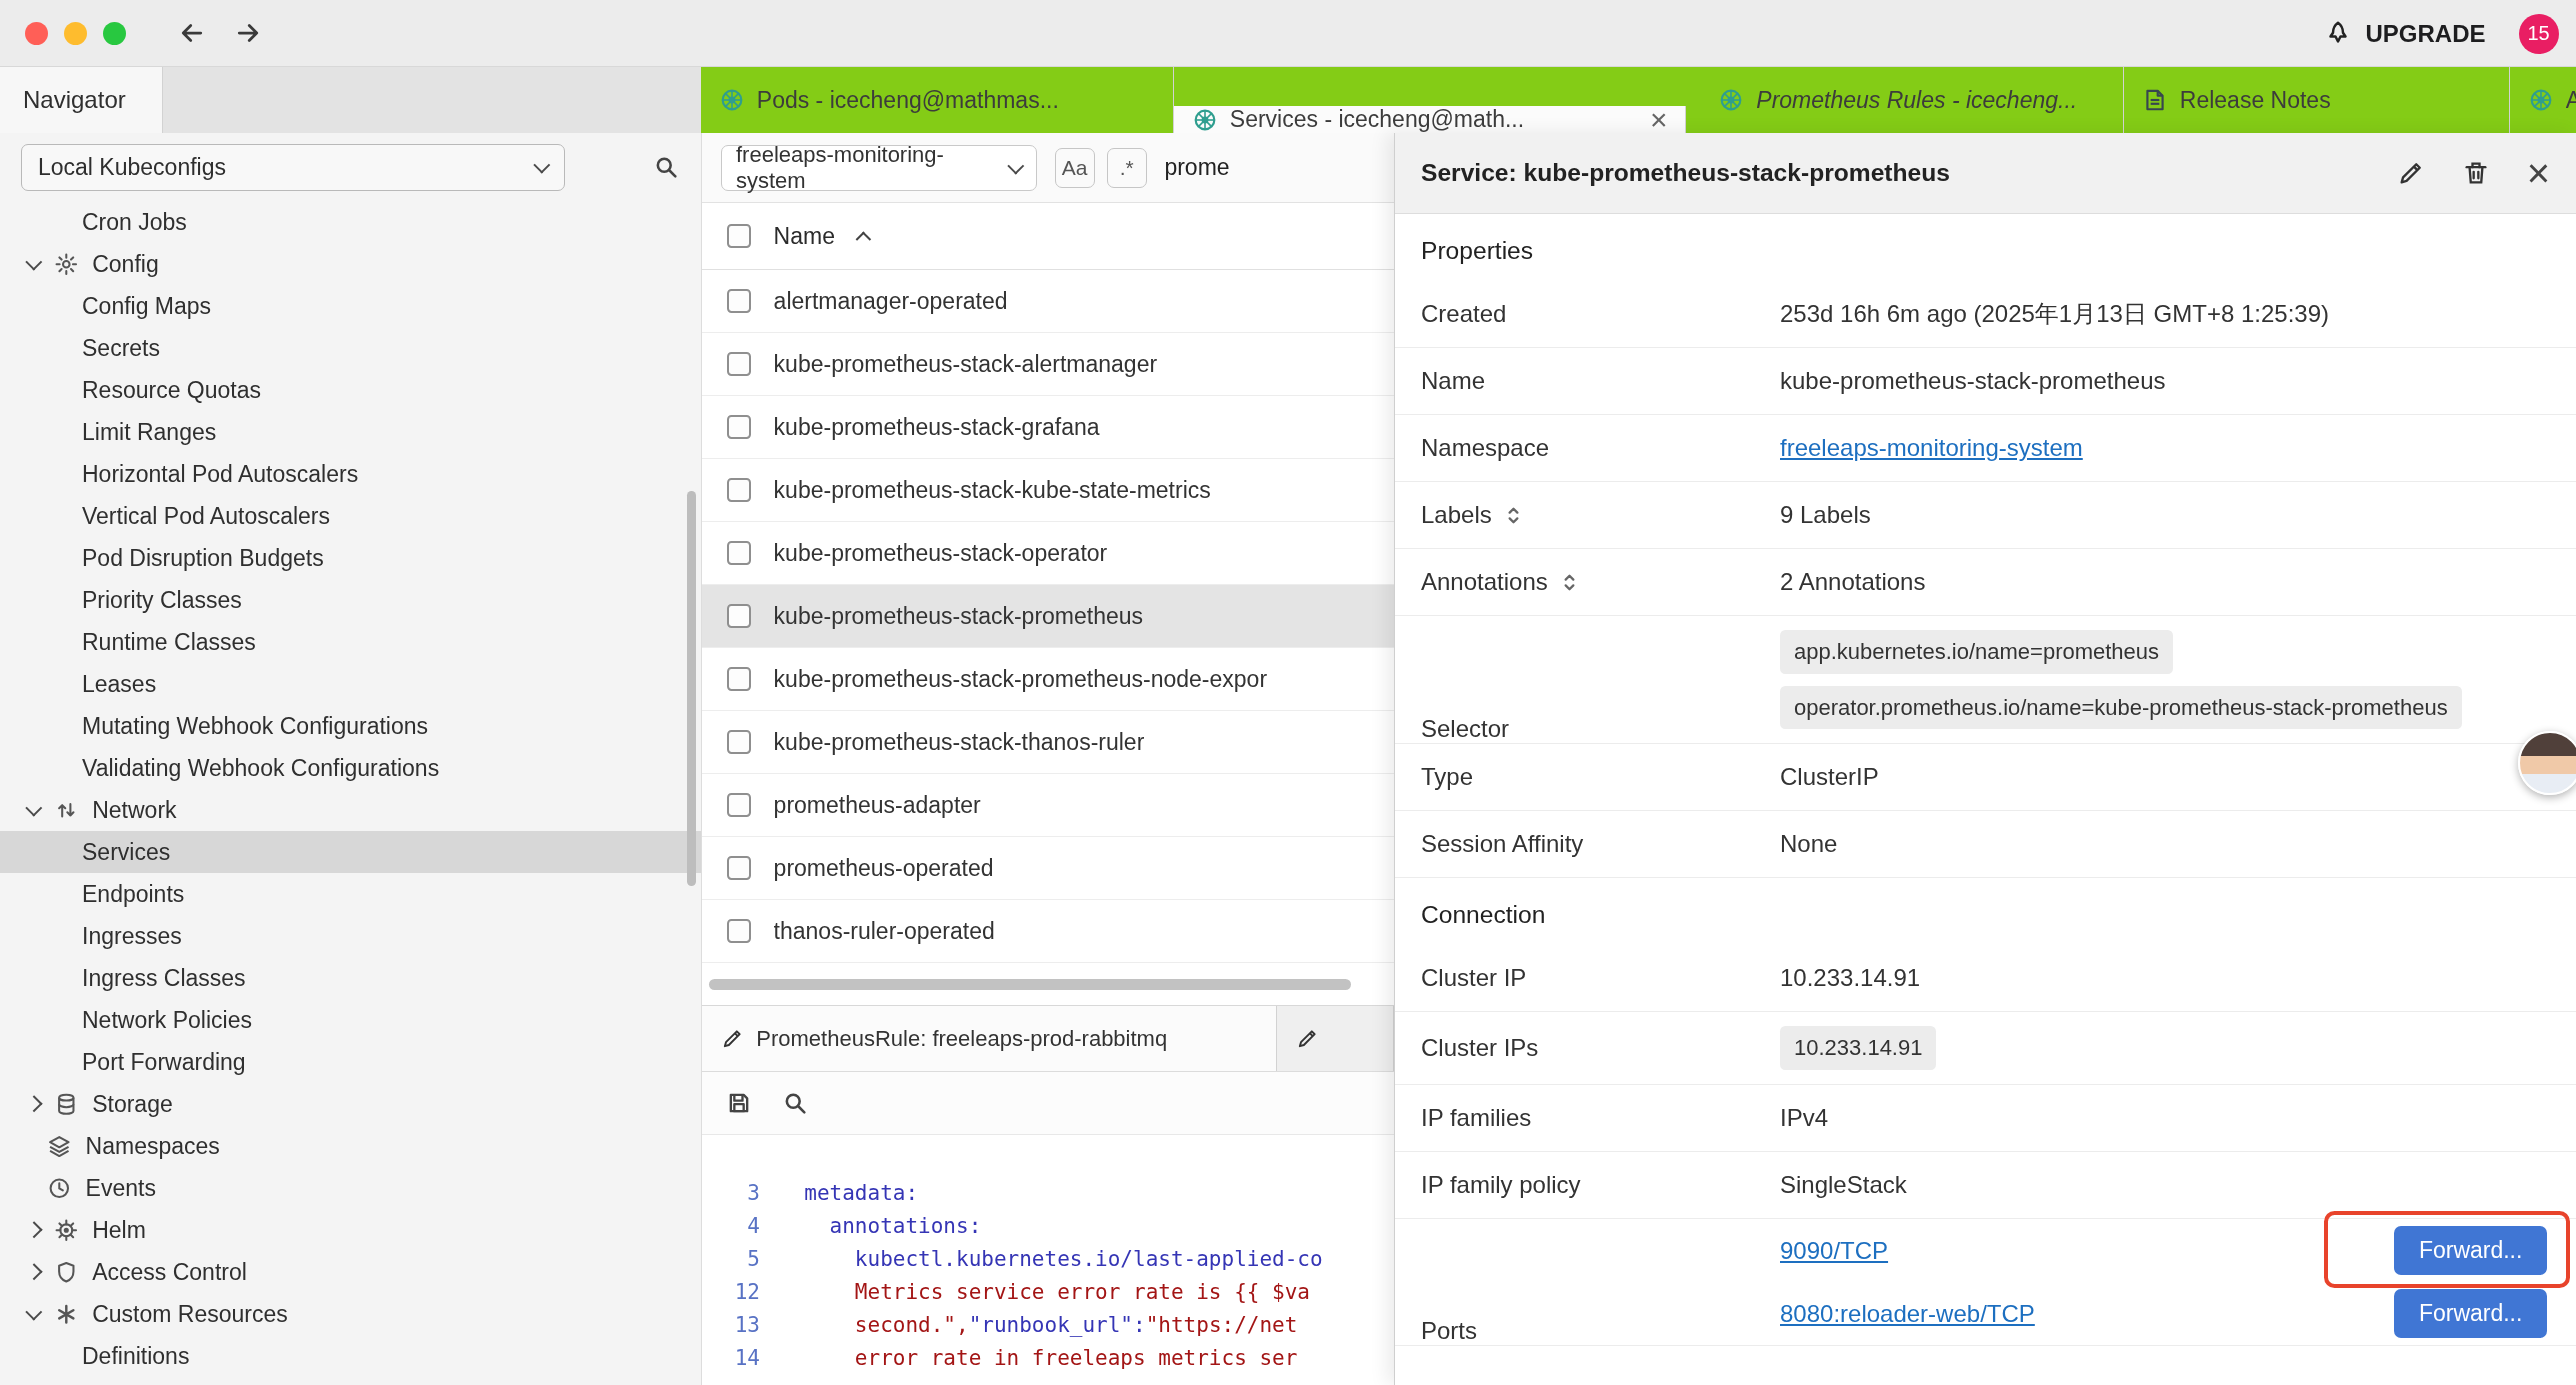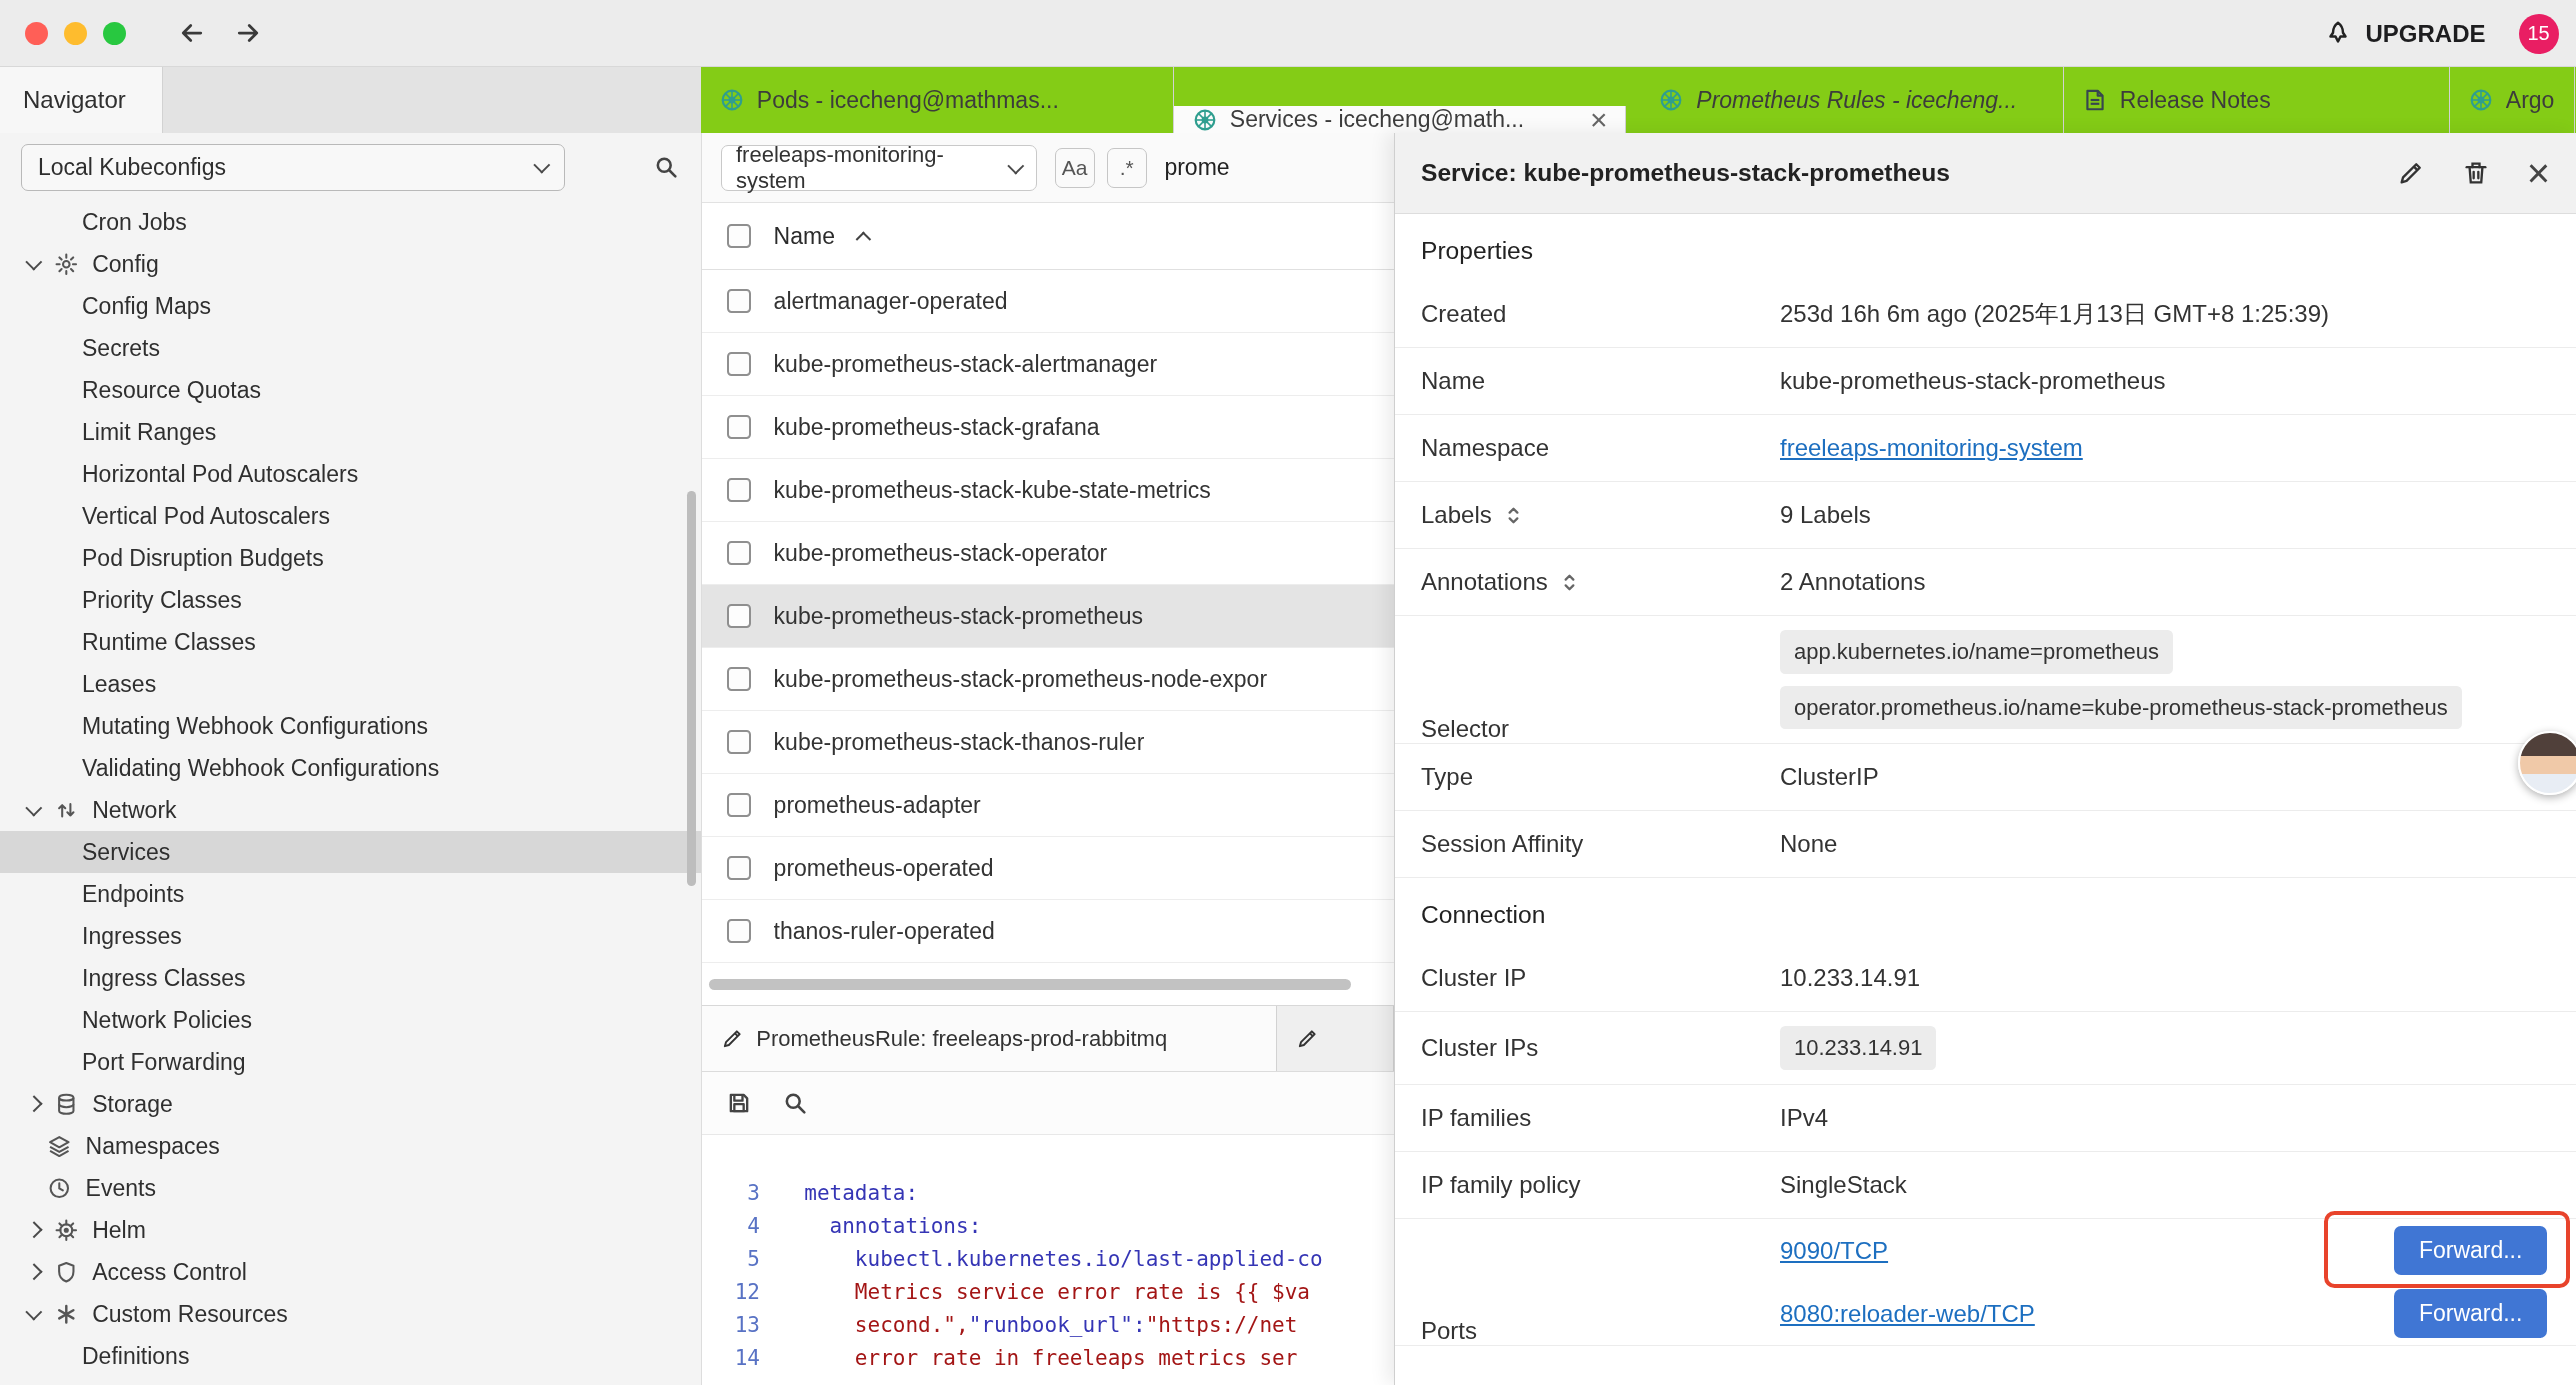--- a/index.html
+++ b/index.html
@@ -193,21 +193,21 @@
               <line x1="12" y1="3.4" x2="12" y2="20.6"></line>
               <line x1="3.4" y1="12" x2="20.6" y2="12"></line>
               <line x1="5.9" y1="5.9" x2="18.1" y2="18.1"></line>
               <line x1="18.1" y1="5.9" x2="5.9" y2="18.1"></line>
             </g>
             <circle cx="12" cy="12" r="3.2" fill="#2f9e8f"></circle>
           </svg>
         </span>
         <span class="tab-label">Pods - icecheng@mathmas...</span>
       </div>
-      <div class="tab active" style="width: 452px; margin-top: 39px;">
+      <div class="tab active" style="width: 512px; margin-top: 39px;">
         <span class="icon">
           <svg viewBox="0 0 24 24">
             <circle cx="12" cy="12" r="8.6" fill="none" stroke="#2f9e8f" stroke-width="2"></circle>
             <g stroke="#2f9e8f" stroke-width="1.5">
               <line x1="12" y1="3.4" x2="12" y2="20.6"></line>
               <line x1="3.4" y1="12" x2="20.6" y2="12"></line>
               <line x1="5.9" y1="5.9" x2="18.1" y2="18.1"></line>
               <line x1="18.1" y1="5.9" x2="5.9" y2="18.1"></line>
             </g>
             <circle cx="12" cy="12" r="3.2" fill="#2f9e8f"></circle>

